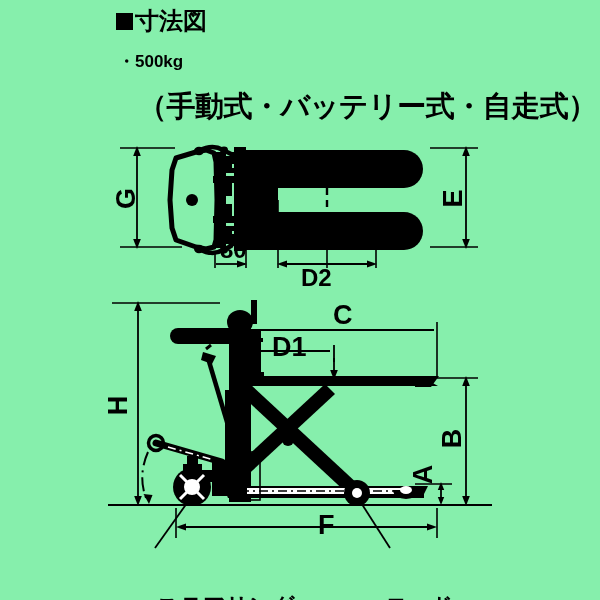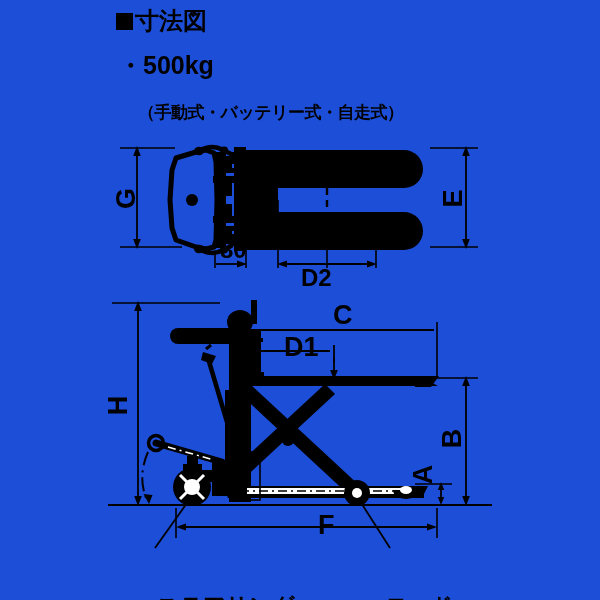--- a/index.html
+++ b/index.html
@@ -13,21 +13,21 @@
     height: 600px;
     font-family: "Liberation Sans", "DejaVu Sans", sans-serif;
     color: #000000;
     overflow: hidden;
     position: relative;
   }
   #page {
     position: relative;
     width: 600px;
     height: 600px;
-    background: #1d4ed8;
+    background: #86efac;
   }
 
   
   .txt {
     position: absolute;
     white-space: pre;
     color: #000;
     line-height: 1;
   }
   #title-row {
@@ -41,27 +41,27 @@
     display: inline-block;
     width: 17px;
     height: 17px;
     background: #000;
     vertical-align: -1px;
     margin-right: 2px;
   }
   #capacity-line {
     left: 118px;
     top: 53px;
-    font-size: 25px;
+    font-size: 17px;
     font-weight: 700;
   }
   #types-line {
     left: 138px;
-    top: 104px;
-    font-size: 17px;
+    top: 92px;
+    font-size: 29px;
     font-weight: 700;
     letter-spacing: -0.5px;
   }
 
   
   svg.layer {
     position: absolute;
     left: 0;
     top: 0;
     width: 600px;
@@ -293,21 +293,21 @@
       <path d="M 228,390 L 228,478" stroke="#000" stroke-width="6"></path>
       <polygon points="228,498 218,474 238,474" stroke="none"></polygon>
 
       <rect x="251" y="300" width="6" height="24" fill="#000" stroke="none"></rect>
       <rect x="251" y="338" width="12" height="4" fill="#000" stroke="none"></rect>
     </g>
   </svg>
 
   <div class="dimlabel rot90" style="left:103px; top:392px; width:30px; text-align:center;">H</div>
   <div class="dimlabel" style="left:333px; top:302px;">C</div>
-  <div class="dimlabel" style="left:284px; top:334px;">D1</div>
+  <div class="dimlabel" style="left:272px; top:334px;">D1</div>
   <div class="dimlabel rot90" style="left:437px; top:425px; width:30px; text-align:center;">B</div>
   <div class="dimlabel rot90" style="left:409px; top:461px; width:28px; text-align:center;">A</div>
   <div class="dimlabel" style="left:318px; top:512px;">F</div>
 
   <div class="callout" style="left:157px; top:541px;">
     <div>ステアリング</div>
     
   </div>
 
   <div class="callout" style="left:385px; top:541px;">

